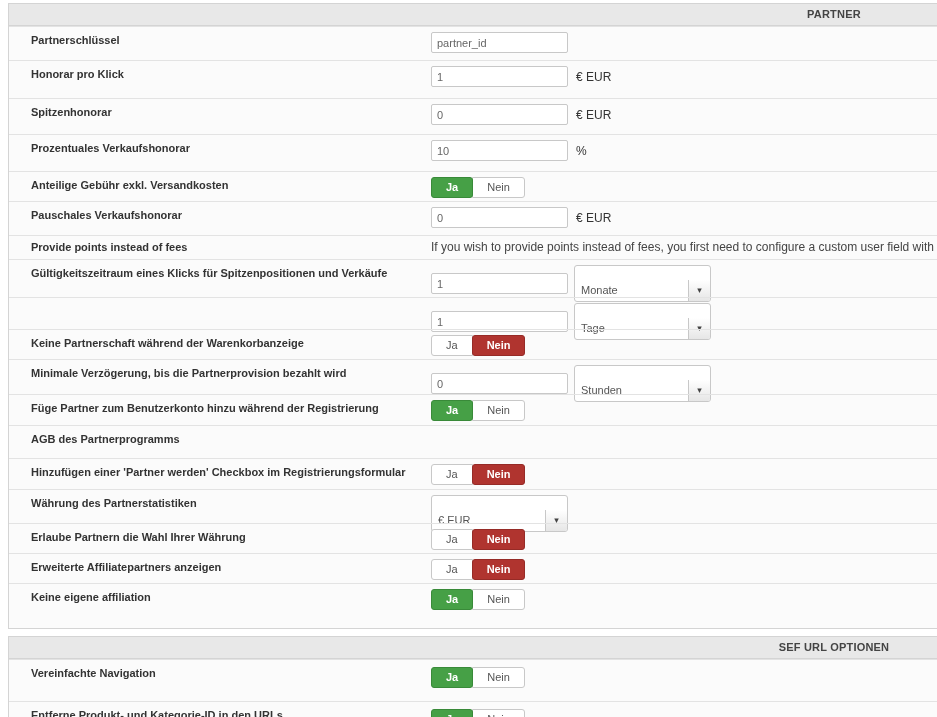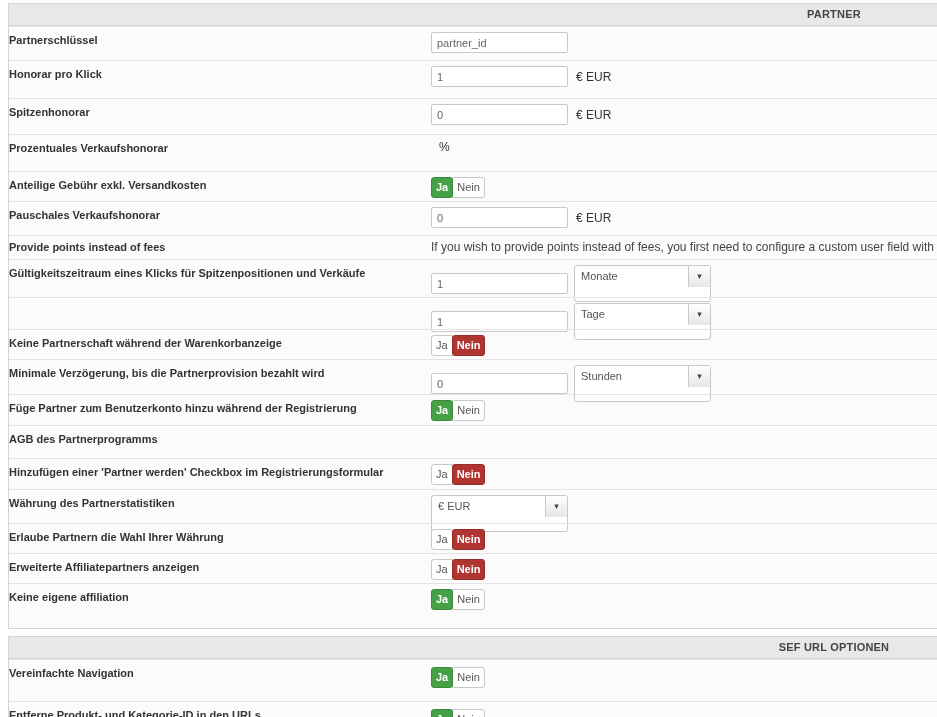--- a/index.html
+++ b/index.html
@@ -25,21 +25,21 @@
     font-weight:bold;color:#444;
     letter-spacing:.2px;
   }
   .row{
     position:relative;
     box-sizing:border-box;
     border-top:1px solid #e3e3e3;
   }
   .row:first-of-type{border-top:none;}
   .lbl{
-    position:absolute;left:0;top:7px;
+    position:absolute;left:22px;top:7px;
     font-weight:bold;color:#333;
     white-space:nowrap;
   }
   .fld{
     position:absolute;left:422px;top:5px;
     display:flex;align-items:center;
     white-space:nowrap;
   }
   .inp{
     box-sizing:border-box;
@@ -47,38 +47,38 @@
     border:1px solid #c8c8c8;border-radius:2px;
     background:#fff;color:#666;
     font-family:"Liberation Sans", sans-serif;
     font-size:11px;padding:0 5px;
     outline:none;
   }
   .sfx{margin-left:8px;color:#333;font-size:12px;}
   .gap8{width:6px;}
   .sel{
     box-sizing:border-box;
-    display:inline-flex;align-items:flex-start;
+    display:inline-flex;align-items:flex-end;
     width:137px;height:37px;
     border:1px solid #c8c8c8;border-radius:3px;
     background:#fff;overflow:hidden;
     cursor:default;
   }
   .selval{flex:1;line-height:21px;padding:0 6px;color:#555;}
   .selarrow{
     width:21px;border-left:1px solid #c8c8c8;
     background:linear-gradient(#ffffff,#e6e6e6);
     text-align:center;line-height:21px;
     color:#444;font-size:9px;
   }
   .tgl{display:inline-flex;}
   .tbtn{
     box-sizing:border-box;
     height:21px;line-height:19px;
-    padding:0 4px;
+    padding:0 14px;
     border:1px solid #c8c8c8;
     background:#fff;color:#555;
     cursor:pointer;
   }
   .tbtn.t-yes{border-radius:3px 0 0 3px;margin-right:-1px;}
   .tbtn.t-no{border-radius:0 3px 3px 0;}
   .tgl[data-state="yes"] .t-yes{
     background:#46a046;border-color:#398a39;color:#fff;font-weight:bold;
     border-radius:3px;position:relative;z-index:1;
   }
@@ -122,20 +122,21 @@
     <span class="lbl">Spitzenhonorar</span>
     <span class="fld">
       <input class="inp" value="0" style="">
       <span class="sfx">€ EUR</span>
     </span>
   </div>
 
   <div class="row" style="height:37px">
     <span class="lbl">Prozentuales Verkaufshonorar</span>
     <span class="fld">
+      <input class="inp" value="10" style="">
       <span class="sfx">%</span>
     </span>
   </div>
 
   <div class="row" style="height:30px">
     <span class="lbl">Anteilige Gebühr exkl. Versandkosten</span>
     <span class="fld">
       <span class="tgl" data-state="yes">
         <span class="tbtn t-yes">Ja</span>
         <span class="tbtn t-no">Nein</span>

